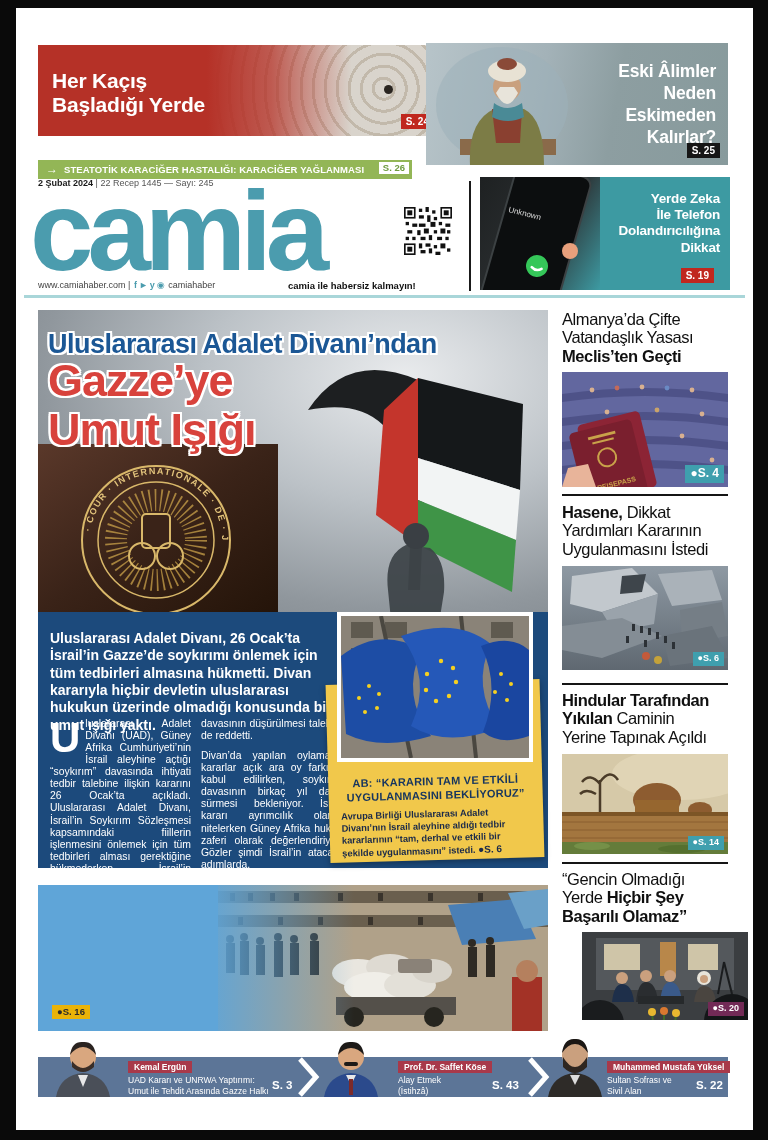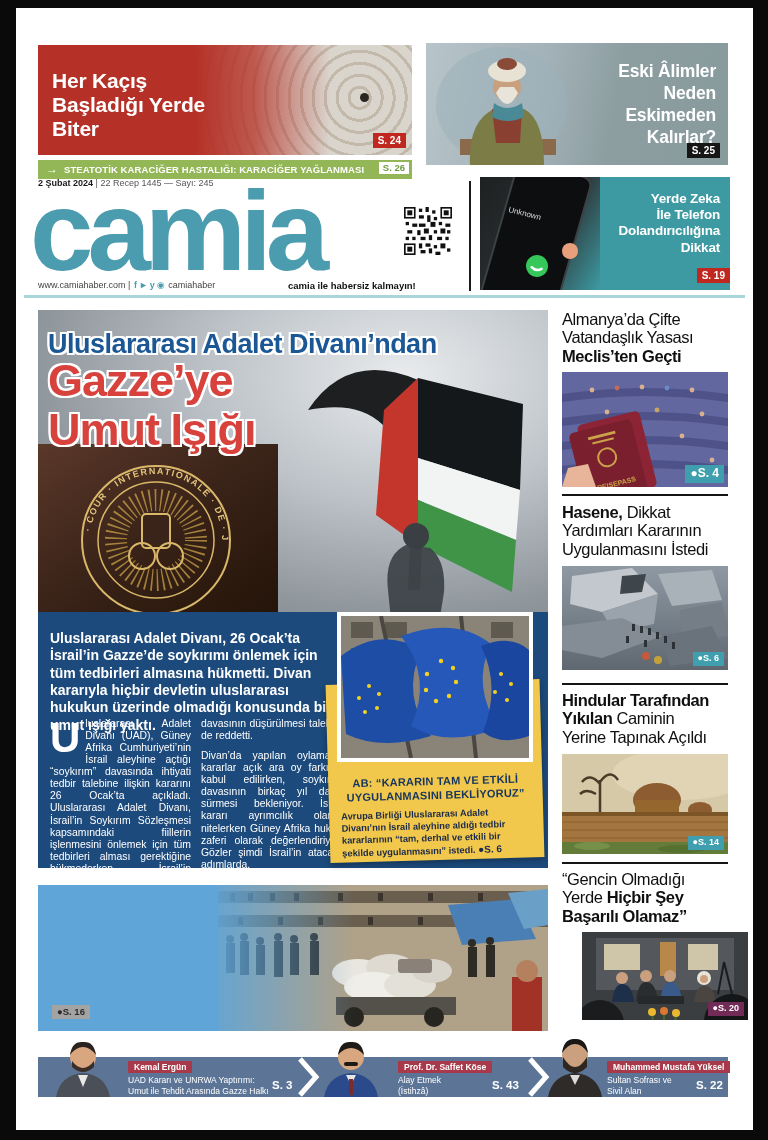--- a/index.html
+++ b/index.html
@@ -6,48 +6,47 @@
   #canvas{position:relative;width:768px;height:1140px;background:#0a0a0a;overflow:hidden;
           font-family:"Liberation Sans","DejaVu Sans",sans-serif;}
   #page{position:absolute;left:16px;top:8px;width:737px;height:1122px;background:#fff;}
   .abs{position:absolute;}
   .b{font-weight:700;}
   .pg{position:absolute;font-weight:700;color:#fff;font-size:10px;padding:1px 5px;line-height:1.3;}
   .pg-red{background:#c0271e;}
   .pg-teal{background:#3f9fae;}
   .pg-black{background:#161616;}
   .pg-purple{background:#722a56;}
-  .pg-white{background:#a3a3a3;color:#2a2a2a;}
+  .pg-white{background:#eab308;color:#2a2a2a;}
   .pg-greenw{background:#fff;color:#6f9c3f;}
   .promo-title{color:#fff;font-weight:700;line-height:1.15;letter-spacing:-0.2px;}
   .rule-teal{background:#a9d6d9;height:3px;}
   .vline{background:#1a1a1a;width:2px;}
   .divider{border-top:2px solid #151515;height:0;}
   .rc-title{font-size:16.5px;line-height:1.12;color:#101010;letter-spacing:-0.4px;font-weight:400;}
   .rc-img{position:absolute;overflow:hidden;}
   .outline-w{text-shadow:-2px -2px 0 #fff,2px -2px 0 #fff,-2px 2px 0 #fff,2px 2px 0 #fff,0 -2px 0 #fff,0 2px 0 #fff,-2px 0 0 #fff,2px 0 0 #fff;}
   .colTxt{font-size:10.4px;line-height:1.16;color:#fff;text-align:justify;}
   .smallicons span{display:inline-block;color:#4b9cae;font-weight:700;font-size:9px;margin:0 1px;}
   svg{display:block;}
 </style>
 </head>
 <body>
 
 <div id="canvas">
 <div id="page"></div>
 
-<div class="abs" style="left:38px;top:45px;width:374px;height:110px;overflow:hidden;
-            background:repeating-radial-gradient(circle at 86% 48%, #d9d4cc 0 9px, #c2b9ab 9px 12px);">
+<div class="abs" style="left:38px;top:45px;width:374px;height:91px;overflow:hidden;
+            background:repeating-radial-gradient(circle at 86% 48%, #d9d4cc 0 9px, #c2b9ab 9px 12px);padding-left:28px;">
   <div class="abs" style="left:0;top:0;right:0;bottom:0;
               background:linear-gradient(90deg,#b53127 0%,#b53127 42%,rgba(181,49,39,0.75) 58%,rgba(181,49,39,0) 78%);"></div>
   <div class="abs" style="left:86%;top:44%;width:9px;height:9px;border-radius:50%;background:#2a2520;"></div>
   <div class="abs promo-title" style="left:14px;top:24px;font-size:21px;">
         <div>Her Kaçış</div>
         <div>Başladığı Yerde</div>
-        <div>Biter</div>
       </div>
   <div class="pg pg-red" style="right:6px;bottom:7px;">S. 24</div>
 </div>
 
 <div class="abs" style="left:38px;top:160px;width:374px;height:19px;background:#93b656;color:#fff;">
   <span class="abs" style="left:8px;top:2px;font-weight:700;font-size:12px;">→</span>
   <span class="abs" style="left:26px;top:4px;font-size:9.5px;font-weight:700;letter-spacing:0.1px;">STEATOTİK KARACİĞER HASTALIĞI: KARACİĞER YAĞLANMASI</span>
   <span class="pg pg-greenw" style="right:3px;top:2px;font-size:9.5px;padding:0 4px;">S. 26</span>
 </div>
 
@@ -146,21 +145,21 @@
           </svg>
     </div>
     <div class="abs" style="left:82px;top:66px;width:16px;height:16px;border-radius:50%;background:#e8a07c;"></div>
   </div>
   <div class="abs promo-title" style="right:10px;top:14px;font-size:13.5px;text-align:right;line-height:1.2;">
         <div>Yerde Zeka</div>
         <div>İle Telefon</div>
         <div>Dolandırıcılığına</div>
         <div>Dikkat</div>
       </div>
-  <div class="pg pg-red" style="right:0;bottom:7px;">S. 19</div>
+  <div class="pg pg-red" style="right:16px;bottom:7px;">S. 19</div>
 </div>
 
 <div class="abs rule-teal" style="left:24px;top:295px;width:721px;"></div>
 
 <div class="abs" style="left:38px;top:310px;width:510px;height:302px;overflow:hidden;
             background:radial-gradient(ellipse at 72% 22%,#e9ebed 0%,#bcc2c7 38%,#90979d 70%,#757c83 100%);">
   <svg width="280" height="290" viewBox="0 0 280 290" style="position:absolute;left:250px;top:30px;">
     <path d="M120,250 L132,250 L138,120 L126,118 Z" fill="#4a4f53"></path>
     <path d="M130,40 Q60,10 20,70 Q70,60 95,85 Z" fill="#1d1f21"></path>
     <path d="M130,118 L130,38 L235,64 L232,150 Z" fill="#15181a"></path>

